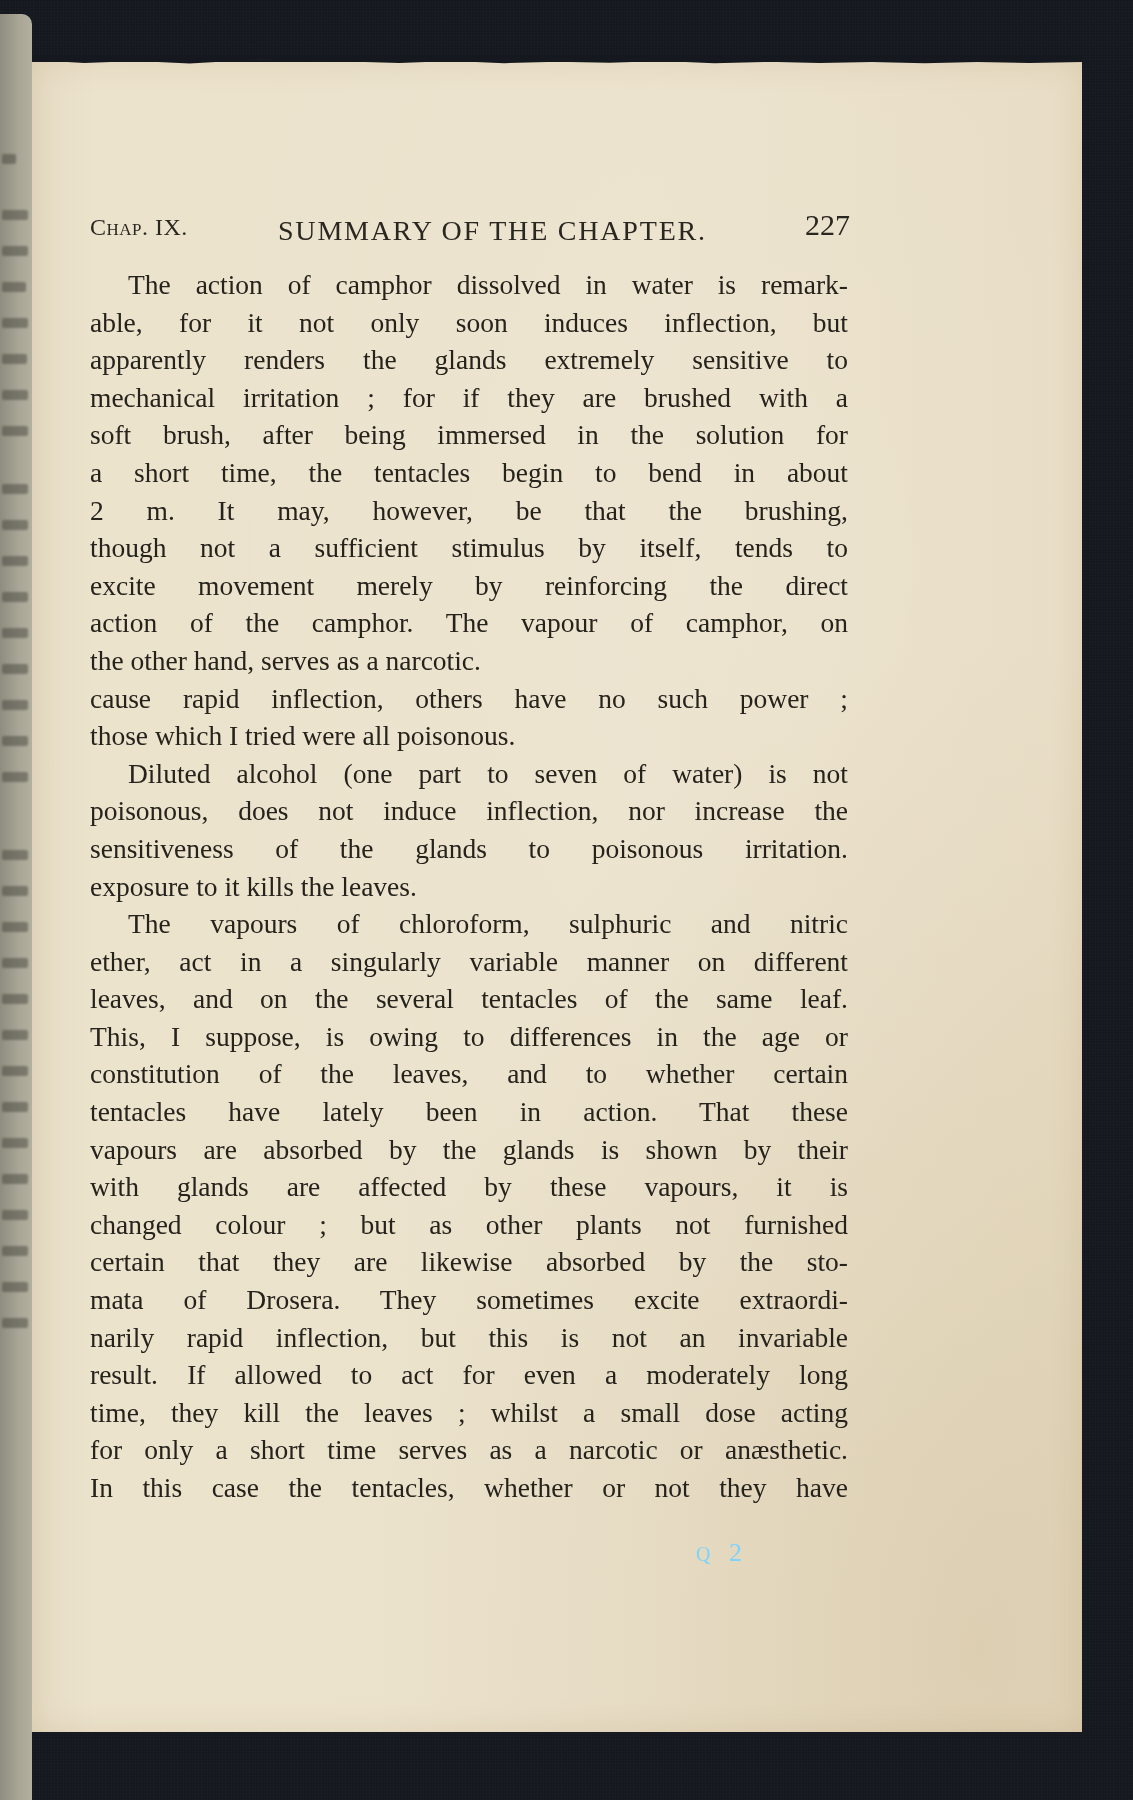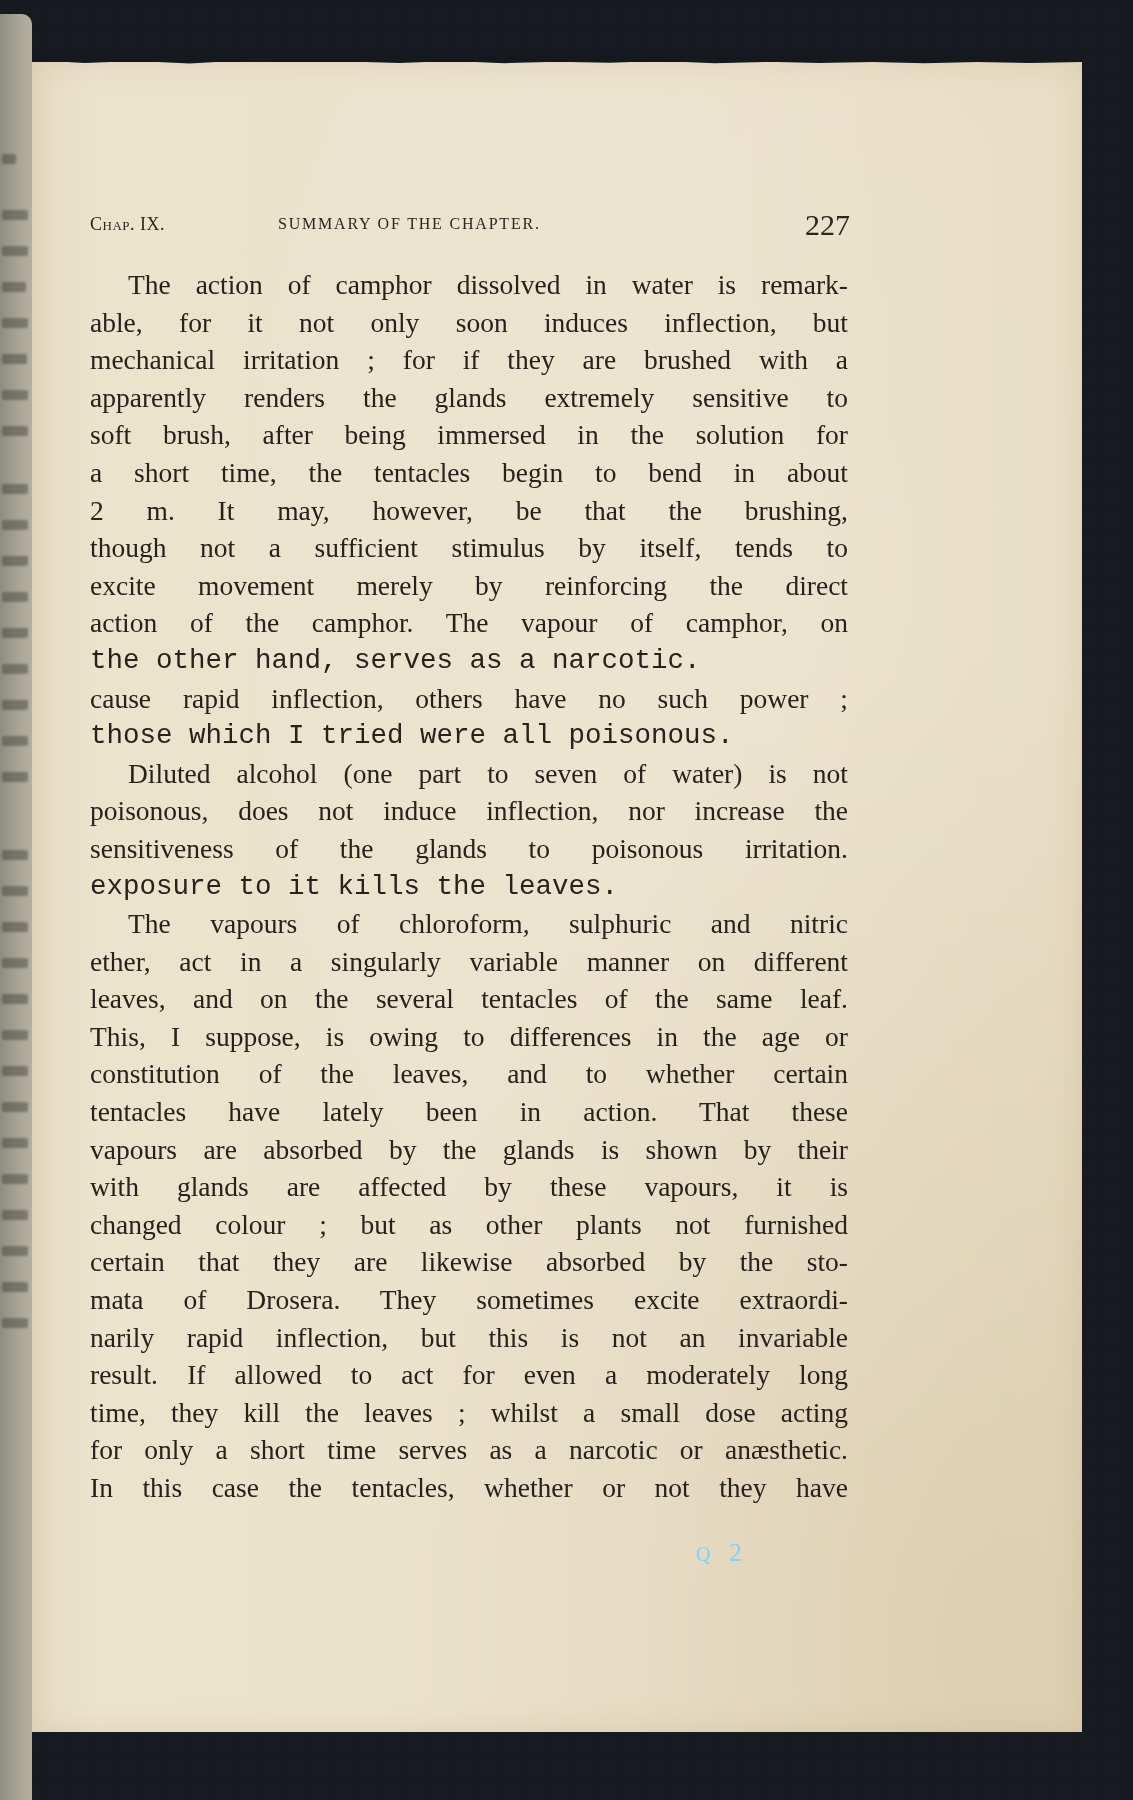--- a/index.html
+++ b/index.html
@@ -65,31 +65,31 @@
       left: 90px;
       top: 210px;
       width: 760px;
       height: 36px;
       color: #2a2620;
     }
     .chap {
       position: absolute;
       left: 0;
       top: 4px;
-      font-size: 18px;
+      font-size: 24px;
       letter-spacing: 0.5px;
     }
     .chap .sc {
       font-variant: small-caps;
     }
     .summary-title {
       position: absolute;
       left: 188px;
       top: 5px;
-      font-size: 16px;
+      font-size: 28px;
       letter-spacing: 1.8px;
     }
     .page-number {
       position: absolute;
       right: 0;
       top: -2px;
       font-size: 30px;
     }
     .body-text {
       position: absolute;
@@ -102,21 +102,20 @@
     }
     .line {
       display: block;
       text-align: justify;
       text-align-last: justify;
       white-space: nowrap;
       height: 37.6px;
     }
     .line.last {
       text-align-last: left;
-      font-family: Liberation Mono, monospace;
     }
     .line.indent {
       padding-left: 38px;
     }
     .signature {
       position: absolute;
       left: 696px;
       top: 1538px;
       color: #7dd3fc;
       font-size: 26px;
@@ -172,22 +171,22 @@
 <div class="running-head">
   <span class="chap"><span class="sc">Chap.</span> <span>IX.</span></span>
   <span class="summary-title">SUMMARY OF THE CHAPTER.</span>
   <span class="page-number">227</span>
 </div>
 
 <div class="body-text">
   <div>
     <span class="line indent">The action of camphor dissolved in water is remark-</span>
     <span class="line">able, for it not only soon induces inflection, but</span>
+    <span class="line">apparently renders the glands extremely sensitive to</span>
     <span class="line">mechanical irritation ; for if they are brushed with a</span>
-    <span class="line">apparently renders the glands extremely sensitive to</span>
     <span class="line">soft brush, after being immersed in the solution for</span>
     <span class="line">a short time, the tentacles begin to bend in about</span>
     <span class="line">2 m. It may, however, be that the brushing,</span>
     <span class="line">though not a sufficient stimulus by itself, tends to</span>
     <span class="line">excite movement merely by reinforcing the direct</span>
     <span class="line">action of the camphor. The vapour of camphor, on</span>
     <span class="line last">the other hand, serves as a narcotic.</span>
   </div>
   <div>
     <span class="line">cause rapid inflection, others have no such power ;</span>

